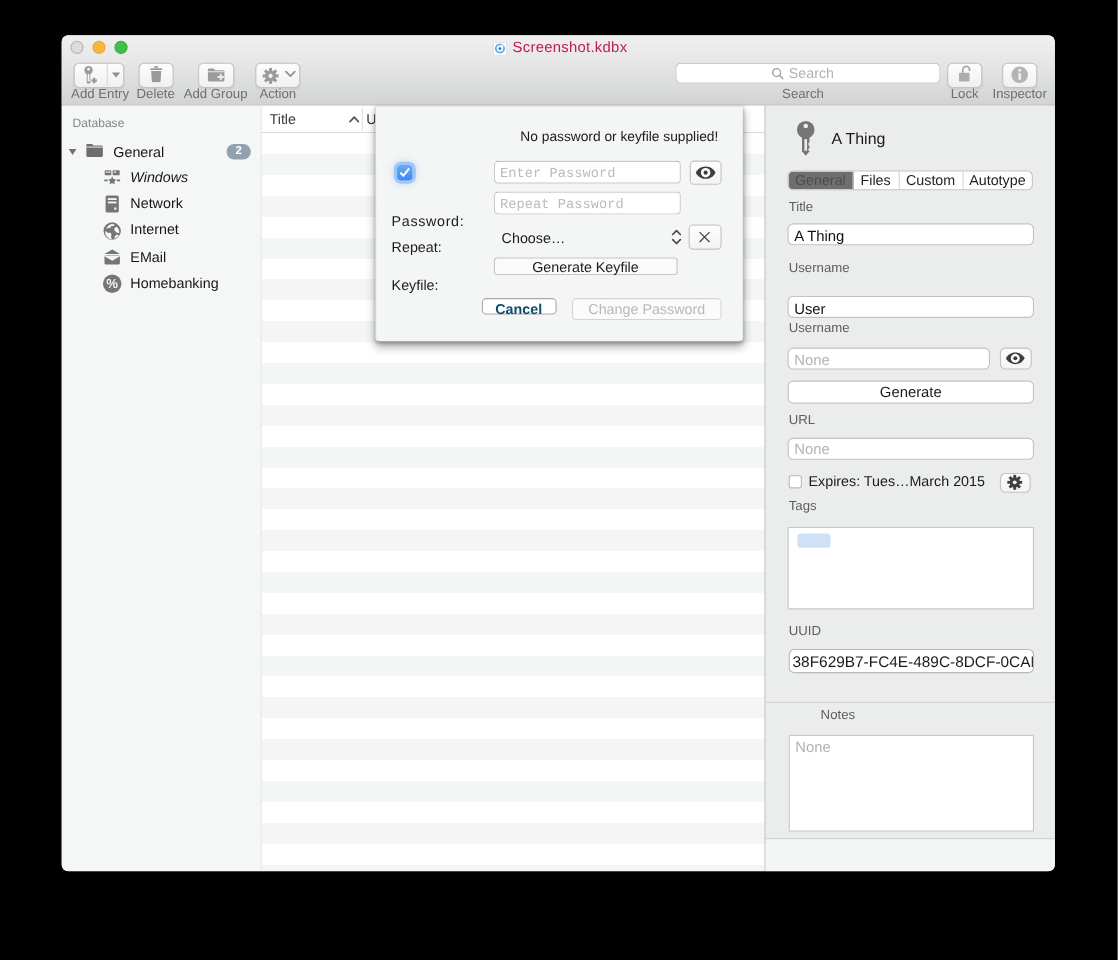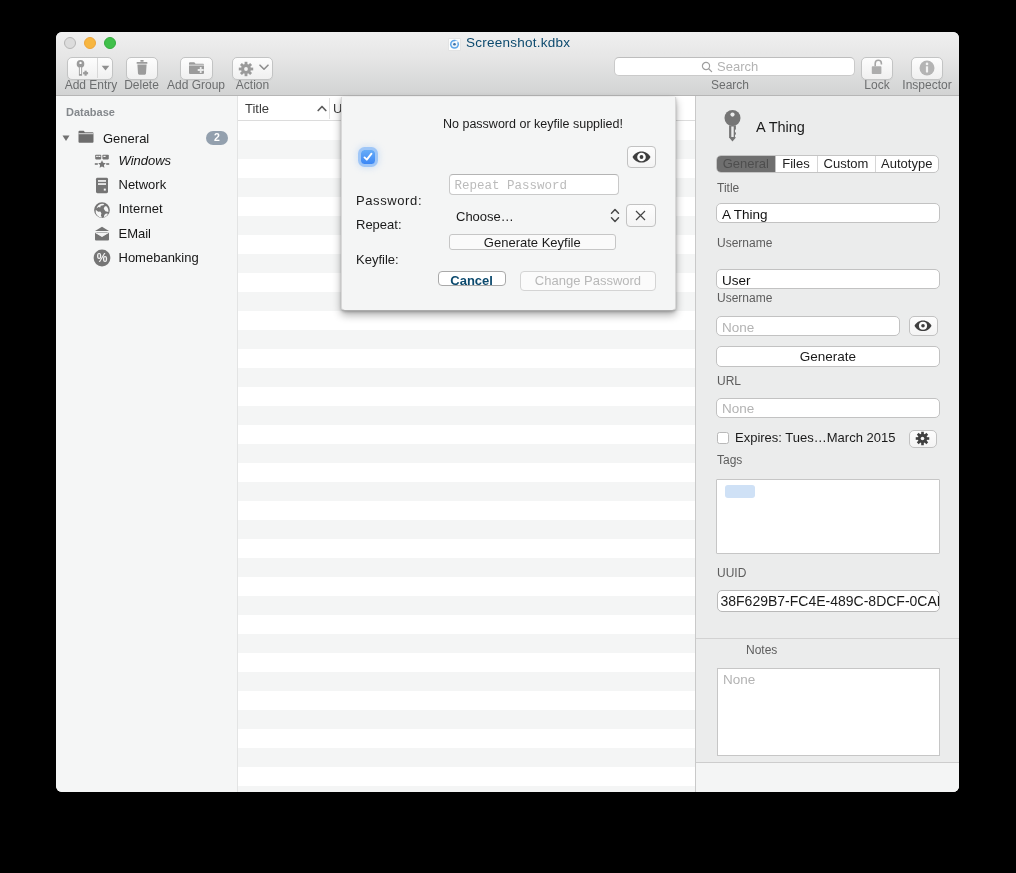--- a/index.html
+++ b/index.html
@@ -6,21 +6,21 @@
   body{width:1016px;height:873px;background:#000;position:relative;overflow:hidden;
        font-family:"Liberation Sans",sans-serif;-webkit-font-smoothing:antialiased;}
   .abs{position:absolute;}
   #win{position:absolute;left:56px;top:32px;width:903px;height:760px;border-radius:6px;
        overflow:hidden;background:#ebecec;}
   
   #toolbar{position:absolute;left:0;top:0;width:903px;height:64px;
     background:linear-gradient(180deg,#f0f0f0 0%,#e6e6e6 40%,#d2d3d3 100%);
     border-bottom:1px solid #b6b6b6;box-sizing:border-box;}
   .tl{position:absolute;top:5px;width:12px;height:12px;border-radius:50%;box-sizing:border-box;}
-  #title{position:absolute;top:3px;left:410px;font-size:13.5px;line-height:15px;color:#0c4a6e;letter-spacing:0.25px;}
+  #title{position:absolute;top:3px;left:410px;font-size:13.5px;line-height:15px;color:#be185d;letter-spacing:0.25px;}
   .tbtn{position:absolute;top:24.5px;height:23px;border:1px solid #c3c4c4;border-radius:5px;
     background:linear-gradient(#fdfdfd,#f0f0f0);box-sizing:border-box;
     box-shadow:0 1px 1px rgba(0,0,0,0.05);}
   .tlabel{position:absolute;top:46.5px;font-size:12px;line-height:13px;color:#6c6e6f;text-align:center;}
   
   #sidebar{position:absolute;left:0;top:64px;width:182px;height:696px;background:#f5f6f6;
     border-right:1px solid #e3e4e4;box-sizing:border-box;}
   .srow{position:absolute;font-size:13px;color:#161616;white-space:nowrap;}
   
   #thead{position:absolute;left:182px;top:64px;width:457px;height:25px;background:#fff;
@@ -136,21 +136,21 @@
 
   <div class="tbtn" style="left:855px;width:32px;height:23.5px;"></div>
   <svg class="abs" style="left:862.5px;top:27.5px;" width="16" height="16" viewBox="0 0 16 16">
     <circle cx="8" cy="8" r="7.5" fill="#b4b4b4"></circle>
     <rect x="6.9" y="6.3" width="2.2" height="6.2" rx="0.4" fill="#f2f2f2"></rect>
     <circle cx="8" cy="3.9" r="1.3" fill="#f2f2f2"></circle>
   </svg>
   <div class="tlabel" style="left:840px;width:62px;">Inspector</div>
 
   <div id="sidebar"></div>
-  <div class="abs" style="left:10px;top:74px;font-size:11px;font-weight:bold;color:#84888c;">Database</div>
+  <div class="abs" style="left:10px;top:74px;font-size:11px;font-weight:normal;color:#84888c;">Database</div>
   <svg class="abs" style="left:6px;top:102px;" width="8" height="8" viewBox="0 0 8 8">
       <path d="M0.5 1.5h7L4 7z" fill="#727272"></path>
     </svg>
   <svg class="abs" style="left:22px;top:98px;" width="16" height="14" viewBox="0 0 16 14" fill="#6d6d6d">
     <path d="M0.5 1.8a1 1 0 0 1 1-1h4.2l1.2 1.5h7.6a1 1 0 0 1 1 1v8.4a1 1 0 0 1-1 1h-13a1 1 0 0 1-1-1z"></path>
     <rect x="0.5" y="3.2" width="15" height="1" fill="#f0f0f0" opacity="0.85"></rect>
   </svg>
   <div class="srow" style="left:47px;top:98.5px;line-height:16px;">General</div>
   <div class="abs" style="left:150px;top:99px;width:22px;height:13.5px;border-radius:7px;background:#93a0ae;color:#fff;font-size:10.5px;font-weight:bold;text-align:center;line-height:13.5px;font-family:'Liberation Sans',sans-serif;">2</div>
 
@@ -257,28 +257,31 @@
   </div>
   <div class="abs" style="left:640px;top:606.3px;width:263px;height:1px;background:#d2d2d2;"></div>
   <div class="ilabel" style="left:661px;top:610.8px;margin-left:29px;">Notes</div>
   <div class="abs" style="left:661px;top:635.7px;width:223px;height:88.5px;background:#fff;border:1px solid #c6c6c6;box-sizing:border-box;">
     <div style="font-size:13.5px;line-height:17px;color:#b3b3b3;padding:2px 0 0 5px;">None</div>
   </div>
   <div class="abs" style="left:640px;top:730.3px;width:263px;height:1px;background:#cdcdcd;"></div>
   <div class="abs" style="left:640px;top:731.3px;width:263px;height:28.7px;background:#f4f5f5;"></div>
 
   <div id="sheet"></div>
-  <div class="abs" style="left:357px;top:84.5px;width:240px;text-align:center;font-size:12.5px;line-height:14px;color:#1b1b1b;">No password or keyfile supplied!</div>
+  <div class="abs" style="left:357px;top:84.5px;width:240px;text-align:right;font-size:12.5px;line-height:14px;color:#1b1b1b;">No password or keyfile supplied!</div>
 
   <div class="abs" style="left:305px;top:118px;width:14px;height:14px;border-radius:3.5px;background:linear-gradient(#67adf8,#3c87f5);box-shadow:0 0 0 3px rgba(144,190,247,0.8),0 0 6px 4px rgba(144,190,247,0.35);">
     <svg width="14" height="14" viewBox="0 0 14 14">
         <path d="M3.5 7.4 L5.8 9.7 L10.5 3.7" stroke="#fff" stroke-width="1.9" fill="none" stroke-linecap="round" stroke-linejoin="round"></path>
       </svg>
   </div>
   <div class="dlabel" style="left:300px;top:117.5px;width:88.5px;letter-spacing:0.6px;">Password:</div>
+  <div class="dfield" style="top:113.5px;">
+      <span>Enter Password</span>
+    </div>
   <div class="sqbtn" style="left:570.5px;top:114px;width:29.5px;height:21.5px;">
     <svg width="19" height="12" viewBox="0 0 19 12">
         <path d="M9.5 0.4 C5.2 0.4 2.0 3.0 0.5 6 C2.0 9.0 5.2 11.6 9.5 11.6 C13.8 11.6 17.0 9.0 18.5 6 C17.0 3.0 13.8 0.4 9.5 0.4 Z" fill="#3e3e3e"></path>
         <circle cx="9.5" cy="6" r="4.3" fill="#fdfdfd"></circle>
         <circle cx="9.5" cy="6" r="1.9" fill="#3e3e3e"></circle>
       </svg>
   </div>
 
   <div class="dlabel" style="left:300px;top:141.7px;width:87px;">Repeat:</div>
   <div class="dfield" style="top:141.8px;">

